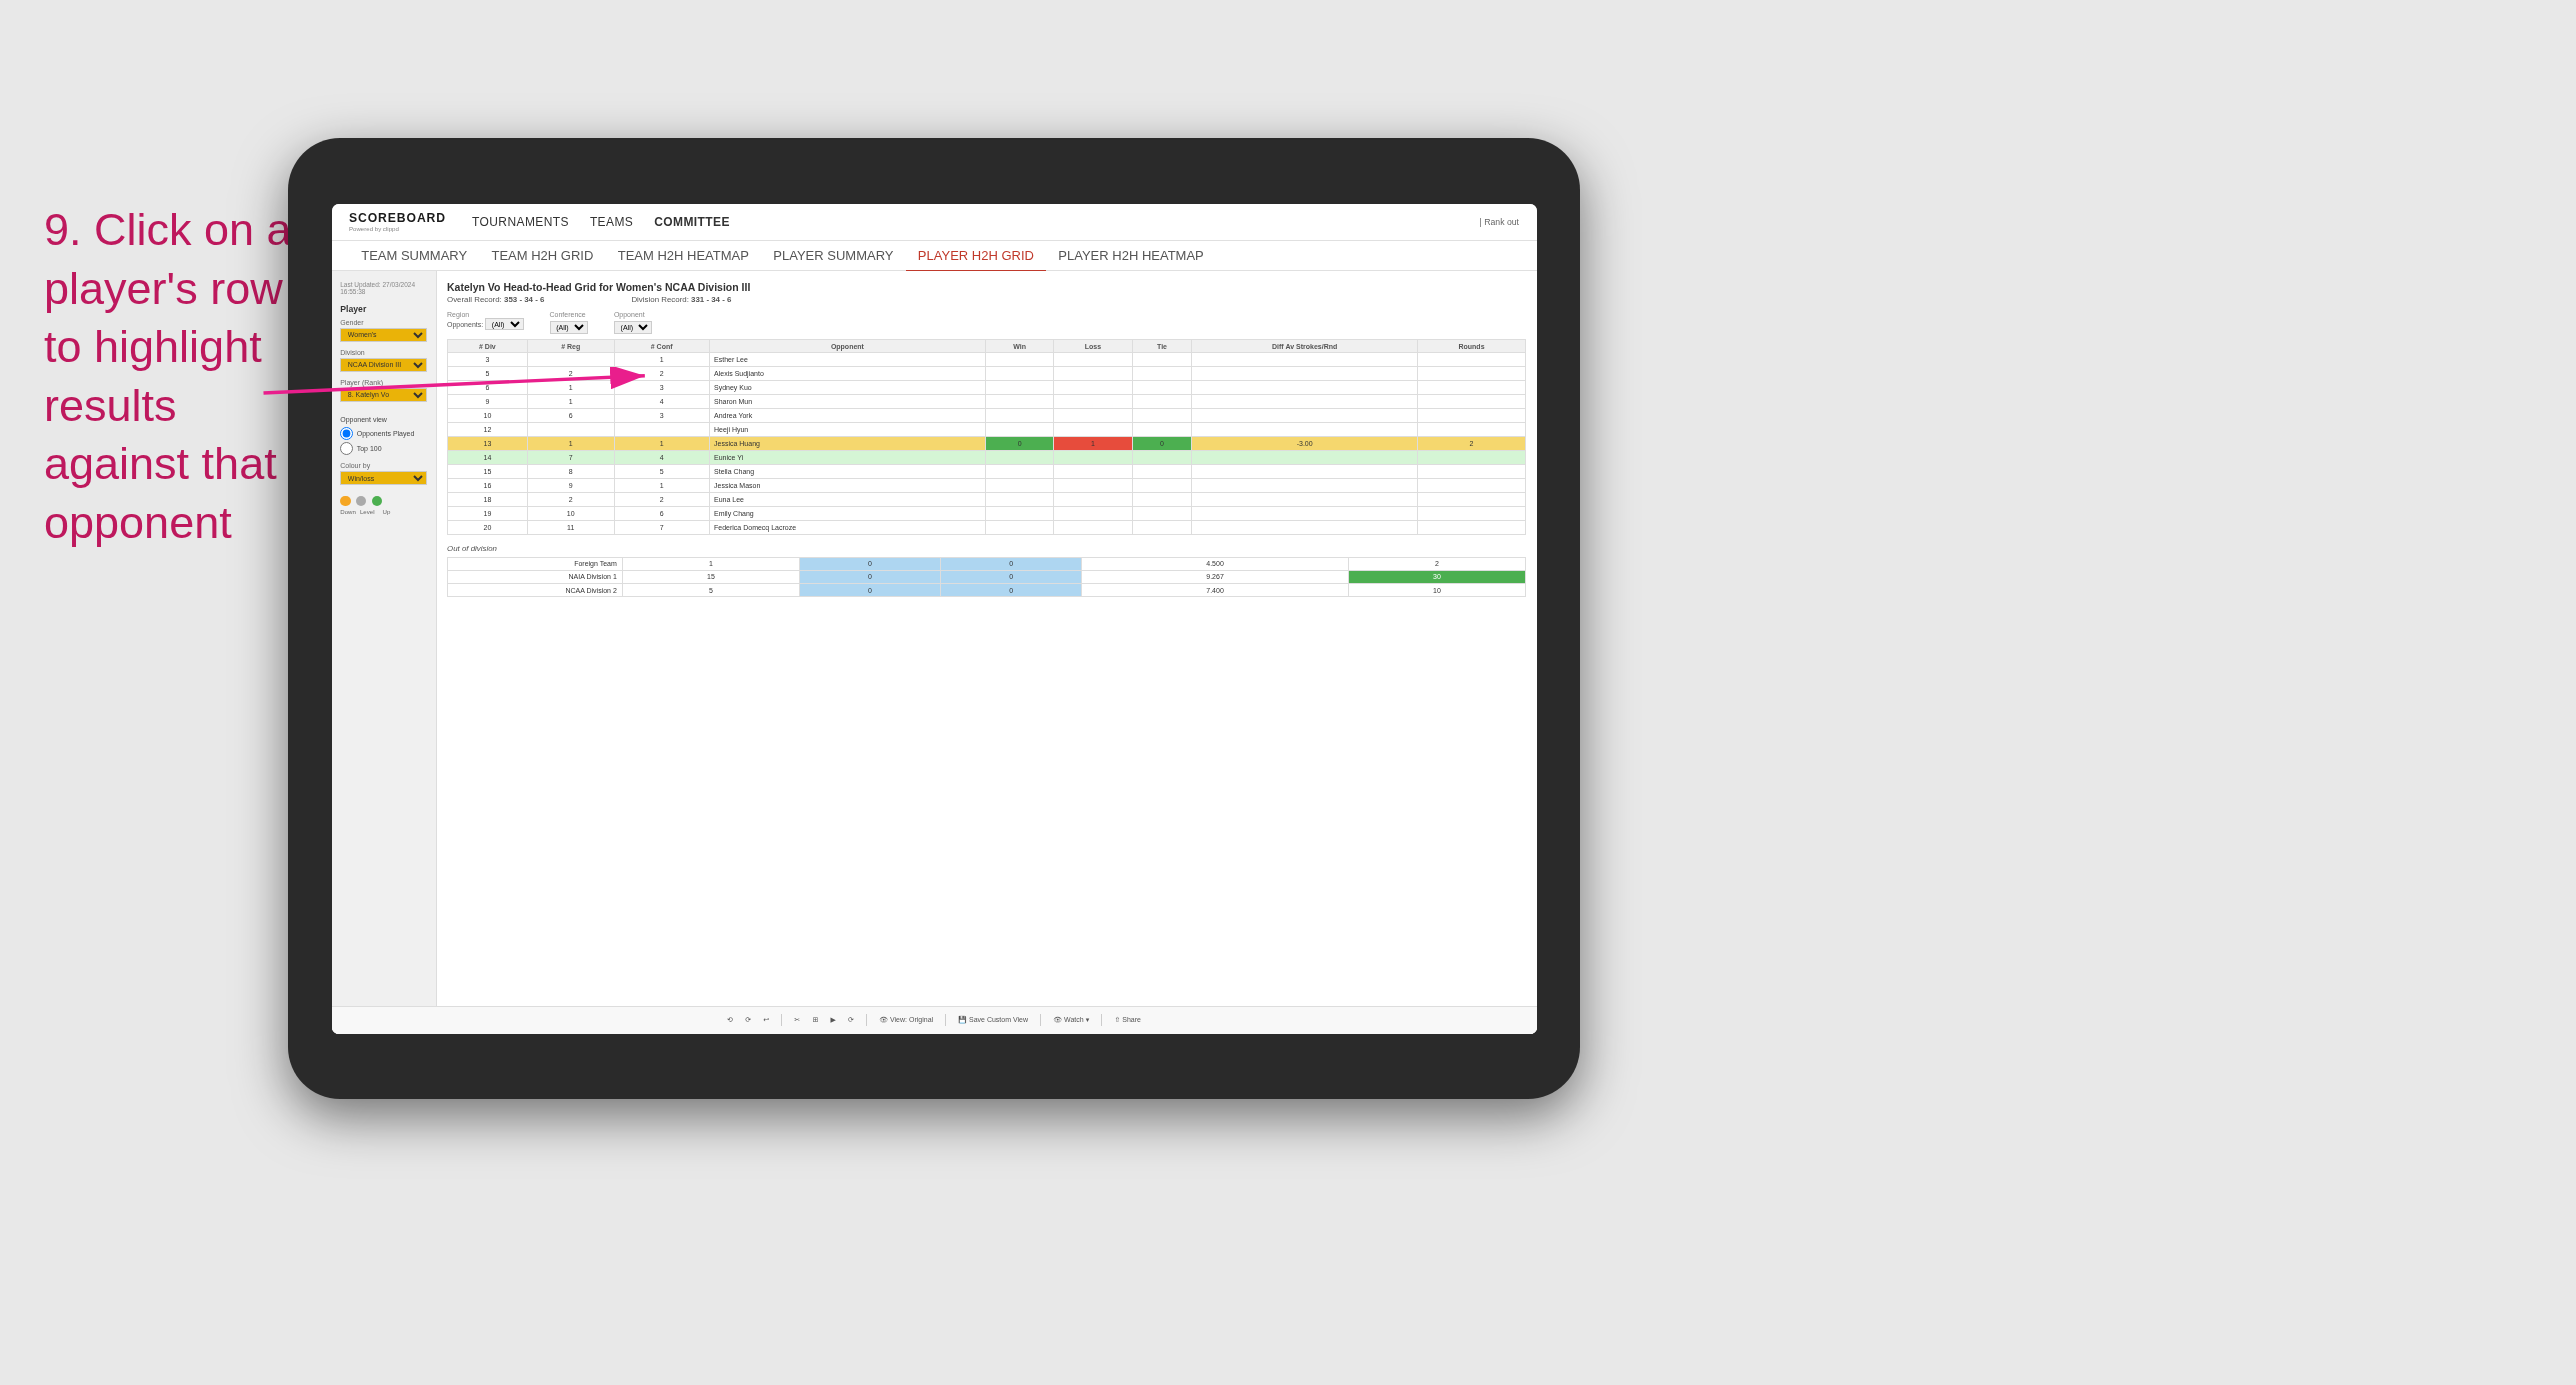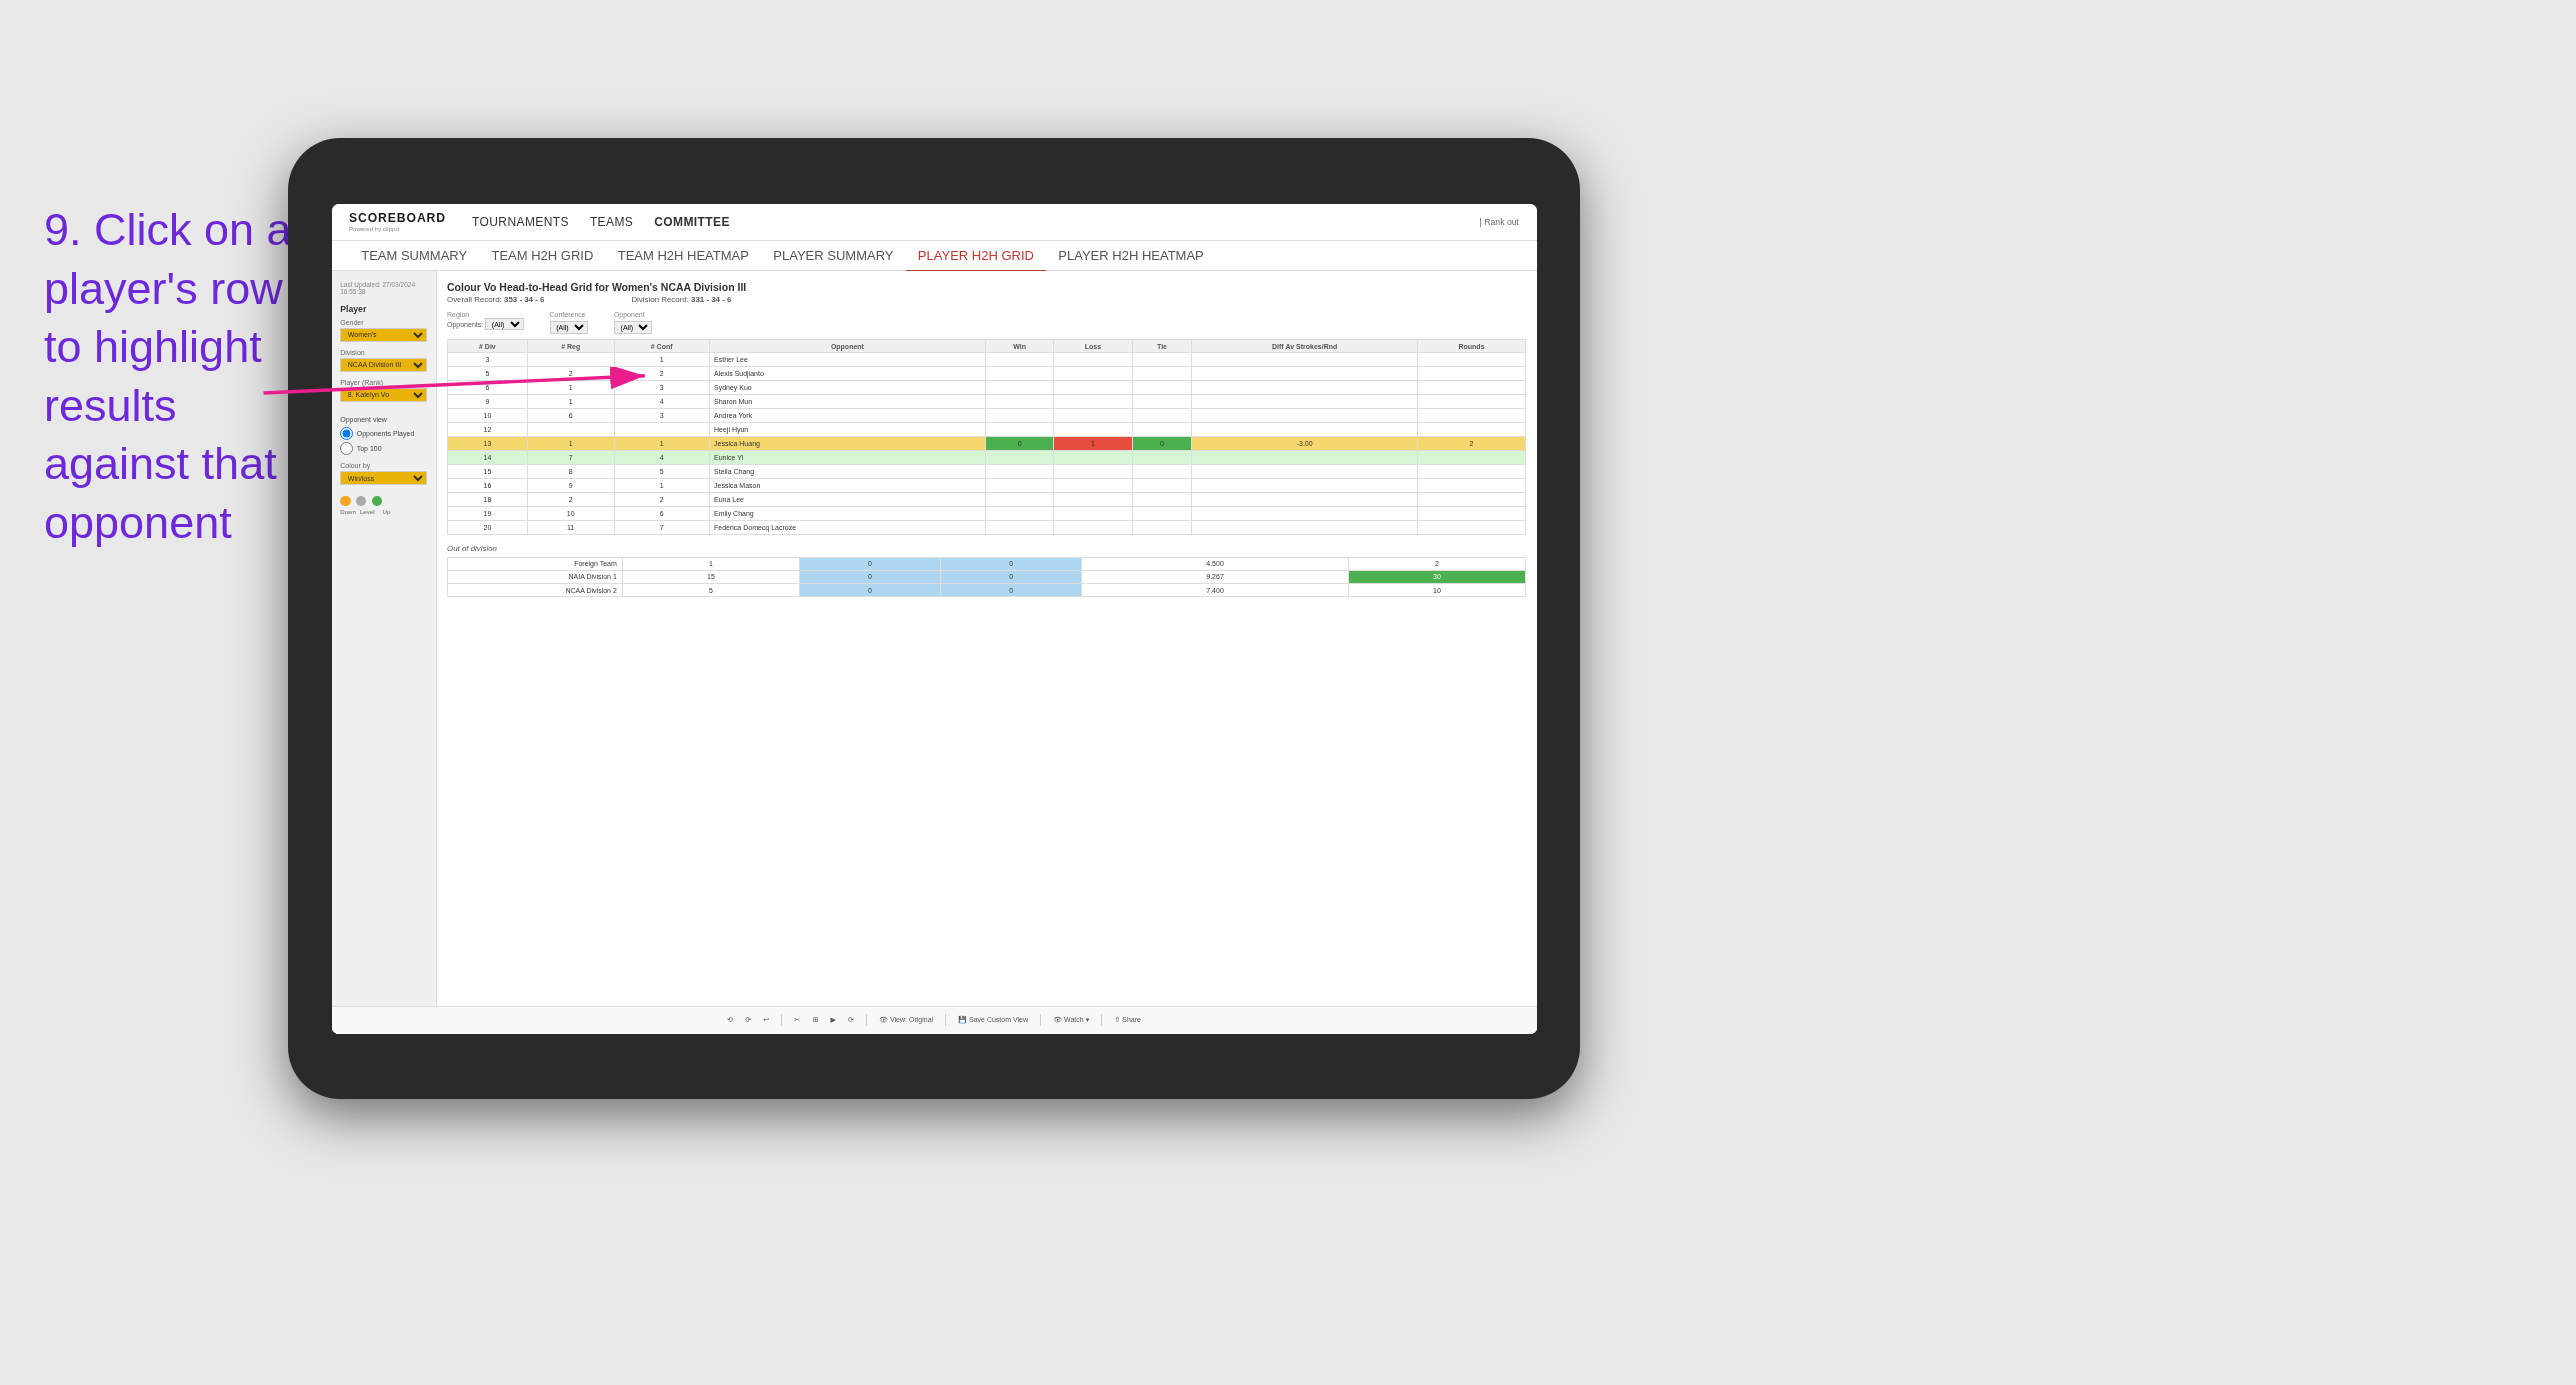--- a/index.html
+++ b/index.html
@@ -13,21 +13,21 @@
     }
 
     
     .instruction-text {
       position: absolute;
       left: 44px;
       top: 201px;
       width: 271px;
       font-size: 45px;
       font-weight: normal;
-      color: #6d28d9;
+      color: #be185d;
       line-height: 1.3;
     }
 
     
     .tablet-frame {
       position: absolute;
       left: 288px;
       top: 114px;
       width: 1292px;
       height: 961px;
@@ -460,21 +460,21 @@
           </div>
           <div class="colour-labels">
             <span class="colour-label">Down</span>
             <span class="colour-label">Level</span>
             <span class="colour-label">Up</span>
           </div>
         </div>
       </div>
 
       <div class="right-content">
-        <div class="grid-title">Colour Vo Head-to-Head Grid for Women's NCAA Division III</div>
+        <div class="grid-title">Katelyn Vo Head-to-Head Grid for Women's NCAA Division III</div>
         <div class="record-line">
           <span><span>Overall Record:</span> <strong>353 - 34 - 6</strong></span>
           <span style="margin-left:52px"><span>Division Record:</span> <strong>331 - 34 - 6</strong></span>
         </div>
 
         <div class="filters-section">
           <div class="filters-top">
             <div class="filter-col">
               <span style="font-size:7px;color:#888;">Region</span>
               <span style="font-size:7px;color:#555;">Opponents: <select style="font-size:7px;padding:0.9px 1.7px;border:0.9px solid #ccc;"><option>(All)</option></select></span>

